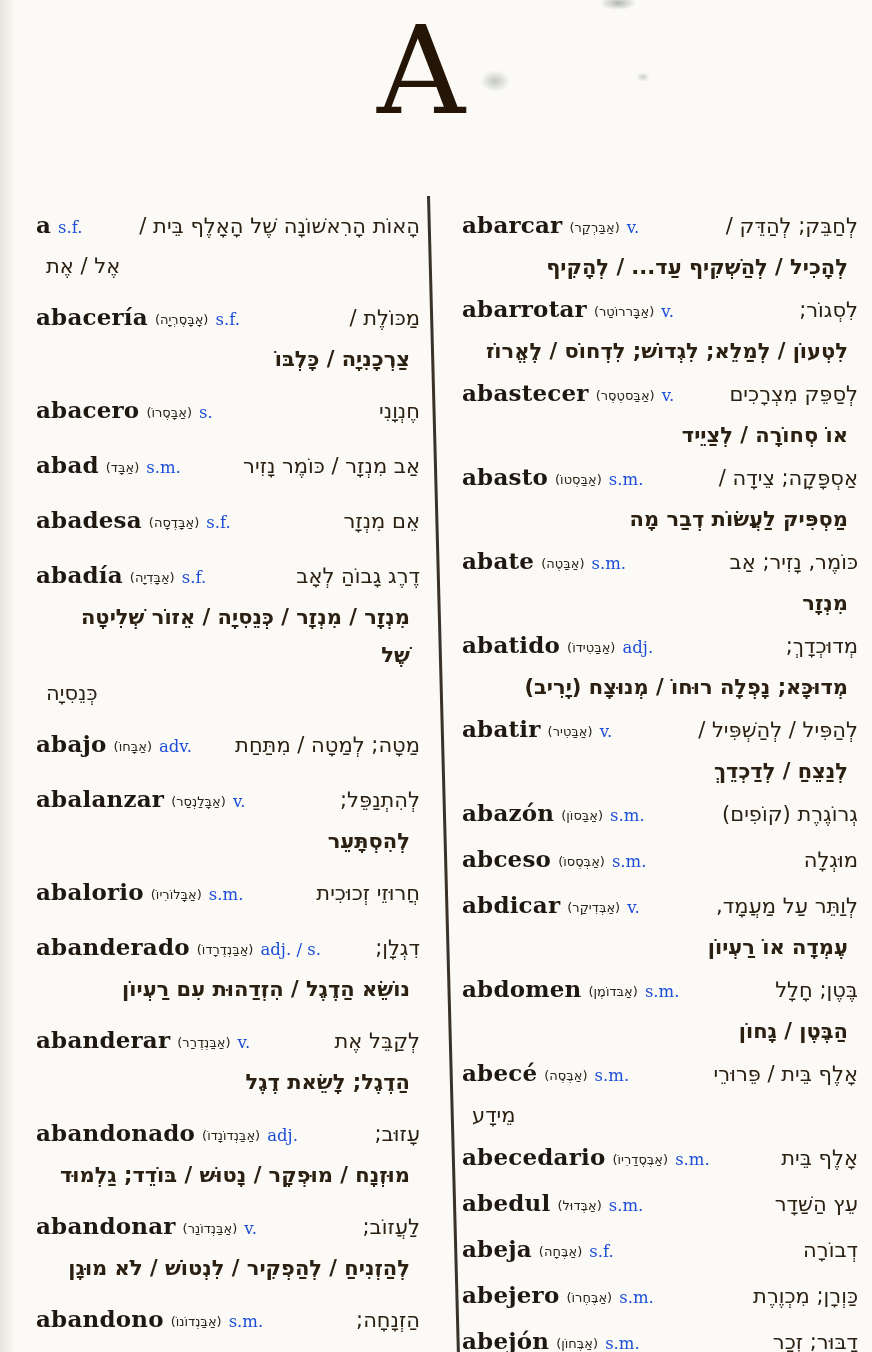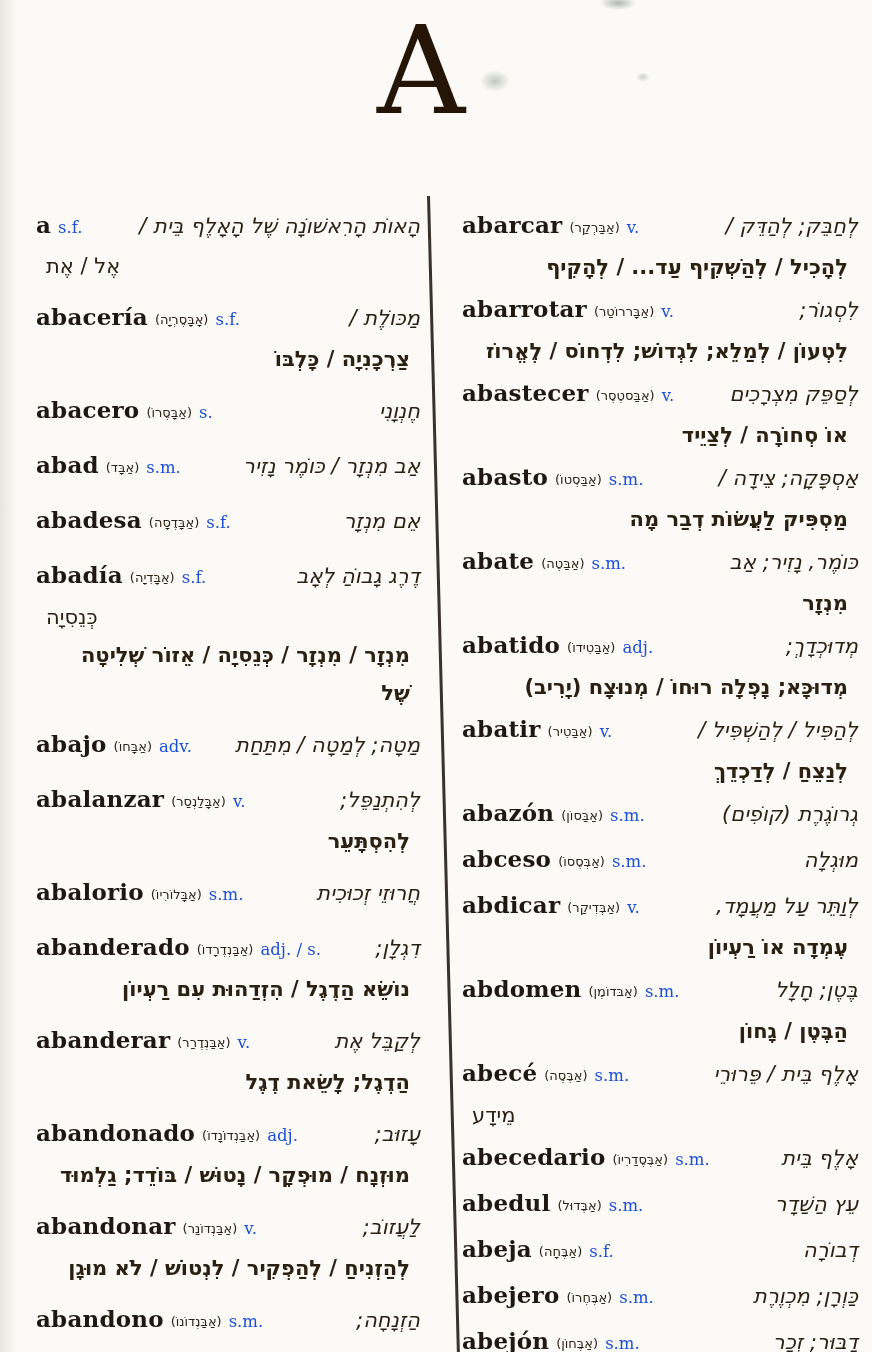--- a/index.html
+++ b/index.html
@@ -43,21 +43,21 @@
     font-weight:bold;font-size:23px;color:#1f1810;
     font-family:"DejaVu Serif",serif;letter-spacing:.2px;
   }
   .translit{
     font-size:13px;color:#2b2316;
     font-family:"DejaVu Sans",sans-serif;position:relative;top:-1px;
   }
   .pos{font-size:16.5px;color:#1d4ed8;font-family:"DejaVu Serif",serif;text-align:center;}
   .def-first{
     font-size:21px;color:#2b2012;font-family:"DejaVu Sans",sans-serif;
-    margin-left:18px;direction:rtl;font-style:italic;
+    margin-left:18px;direction:rtl;
   }
   .cont-line{
     direction:rtl;line-height:38px;font-size:21px;color:#2b2012;
     font-family:"DejaVu Sans",sans-serif;padding:0 10px;
   }
   .cont-line.right{text-align:right;font-weight:bold;}
   .cont-line.left{text-align:left;}
   .cont-line.center{text-align:left;}
 </style>
 </head>
@@ -125,22 +125,22 @@
   </div>
       <div class="entry">
     <div class="head-row">
       <span class="head-left">
         <span class="headword">abadía</span>
         <span class="translit">(אַבָּדִיָה)</span>
         <span class="pos">s.f.</span>
       </span>
       <span class="def-first">דֶרֶג גָבוֹהַ לְאָב</span>
     </div>
-  <div class="cont-line left">כְּנֵסִיָה</div>
-        <div class="cont-line right">מִנְזָר / מִנְזָר / כְּנֵסִיָה / אֵזוֹר שְׁלִיטָה שֶׁל</div>
+  <div class="cont-line right">מִנְזָר / מִנְזָר / כְּנֵסִיָה / אֵזוֹר שְׁלִיטָה שֶׁל</div>
+        <div class="cont-line left">כְּנֵסִיָה</div>
       </div>
       <div class="entry">
     <div class="head-row">
       <span class="head-left">
         <span class="headword">abajo</span>
         <span class="translit">(אַבָּחוֹ)</span>
         <span class="pos">adv.</span>
       </span>
       <span class="def-first">מַטָה; לְמַטָה / מִתַּחַת</span>
     </div>

